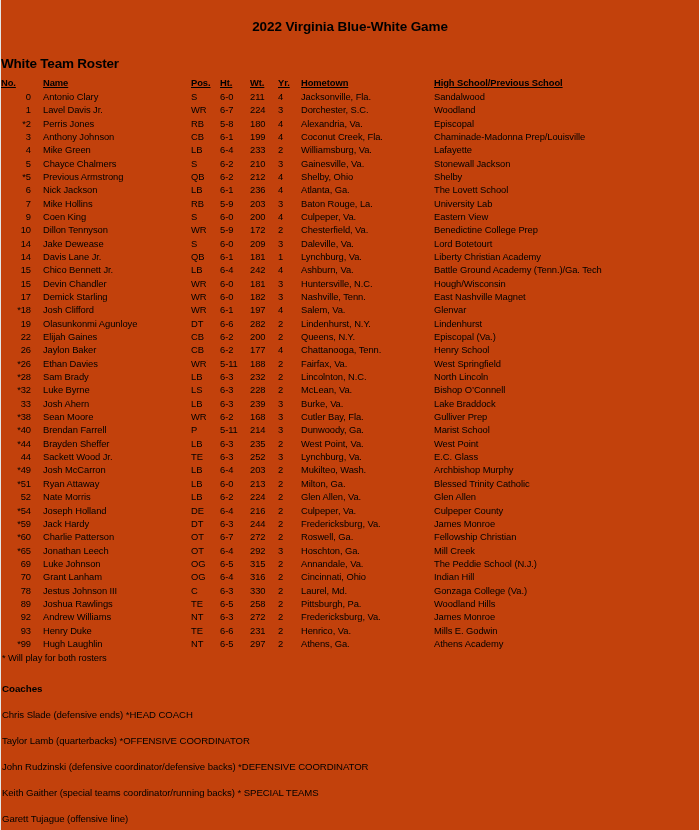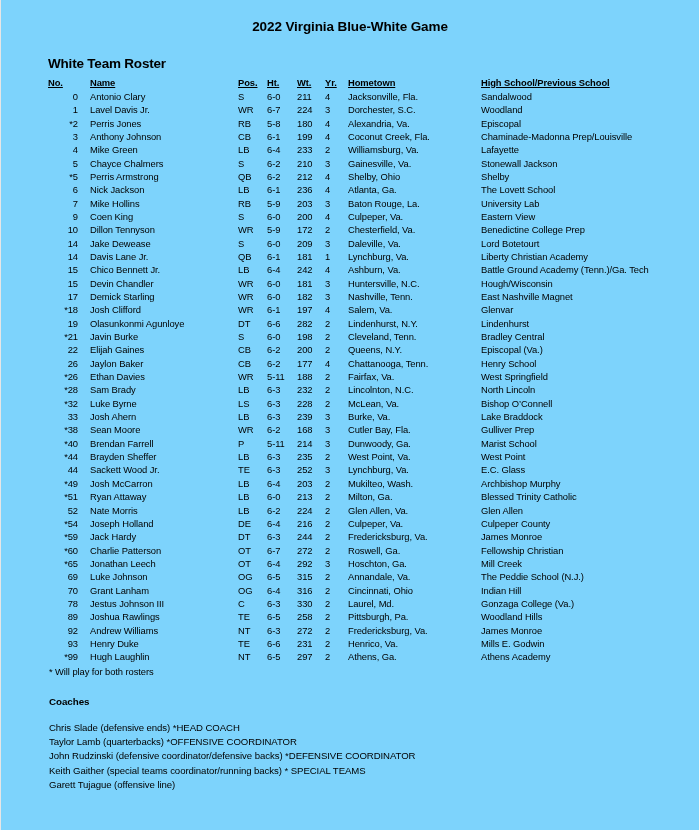--- a/index.html
+++ b/index.html
@@ -12,35 +12,34 @@
     height: 830px;
     font-family: "Liberation Sans", sans-serif;
     color: #000000;
     overflow: hidden;
     position: relative;
   }
   .page {
     position: relative;
     width: 700px;
     height: 830px;
-    background: #7dd3fc;
+    background: #c2410c;
     box-sizing: border-box;
     border-left: 1px solid #e6e6e6;
     border-right: 1px solid #fbfbfb;
   }
   .doc-title {
     text-align: center;
     font-size: 13.5px;
     font-weight: bold;
     letter-spacing: -0.1px;
     padding-top: 19px;
     margin: 0;
   }
   .content {
-    padding-left: 47px;
     padding-right: 18px;
     padding-top: 22px;
   }
   .section-title {
     font-size: 13.5px;
     font-weight: bold;
     letter-spacing: -0.2px;
     margin: 0 0 5px 0;
   }
   table.roster {
@@ -89,21 +88,21 @@
   .coaches-title {
     font-size: 9.8px;
     font-weight: bold;
     letter-spacing: -0.05px;
     margin: 0 0 12px 1px;
     line-height: 14px;
   }
   .coach-line {
     font-size: 9.6px;
     letter-spacing: -0.07px;
-    margin: 0 0 0 1px;
+    margin: 12px 0 0 1px;
     line-height: 14.2px;
   }
 </style>
 </head>
 <body>
 
 <div class="page">
 
   <div class="doc-title">2022 Virginia Blue-White Game</div>
 
@@ -188,21 +187,21 @@
             <td class="c-pos">S</td>
             <td class="c-ht">6-2</td>
             <td class="c-wt">210</td>
             <td class="c-yr">3</td>
             <td class="c-home">Gainesville, Va.</td>
             <td class="c-hs">Stonewall Jackson</td>
           </tr>
           <tr>
             <td class="c-no">*5</td>
             <td class="c-gap"></td>
-            <td class="c-name">Perris Armstrong</td>
+            <td class="c-name">Previous Armstrong</td>
             <td class="c-pos">QB</td>
             <td class="c-ht">6-2</td>
             <td class="c-wt">212</td>
             <td class="c-yr">4</td>
             <td class="c-home">Shelby, Ohio</td>
             <td class="c-hs">Shelby</td>
           </tr>
           <tr>
             <td class="c-no">6</td>
             <td class="c-gap"></td>
@@ -316,31 +315,20 @@
           <tr>
             <td class="c-no">19</td>
             <td class="c-gap"></td>
             <td class="c-name">Olasunkonmi Agunloye</td>
             <td class="c-pos">DT</td>
             <td class="c-ht">6-6</td>
             <td class="c-wt">282</td>
             <td class="c-yr">2</td>
             <td class="c-home">Lindenhurst, N.Y.</td>
             <td class="c-hs">Lindenhurst</td>
-          </tr>
-          <tr>
-            <td class="c-no">*21</td>
-            <td class="c-gap"></td>
-            <td class="c-name">Javin Burke</td>
-            <td class="c-pos">S</td>
-            <td class="c-ht">6-0</td>
-            <td class="c-wt">198</td>
-            <td class="c-yr">2</td>
-            <td class="c-home">Cleveland, Tenn.</td>
-            <td class="c-hs">Bradley Central</td>
           </tr>
           <tr>
             <td class="c-no">22</td>
             <td class="c-gap"></td>
             <td class="c-name">Elijah Gaines</td>
             <td class="c-pos">CB</td>
             <td class="c-ht">6-2</td>
             <td class="c-wt">200</td>
             <td class="c-yr">2</td>
             <td class="c-home">Queens, N.Y.</td>

